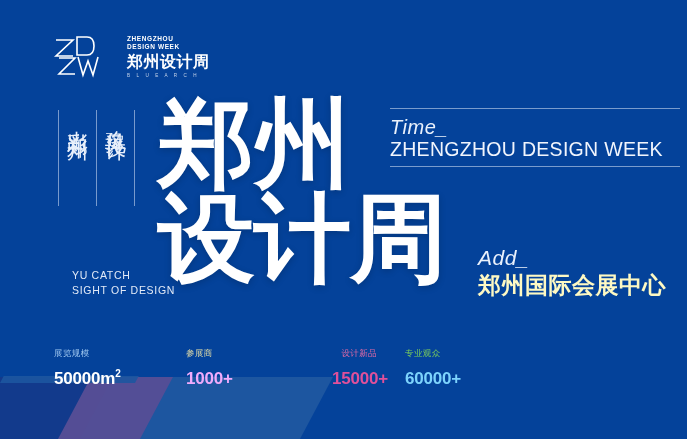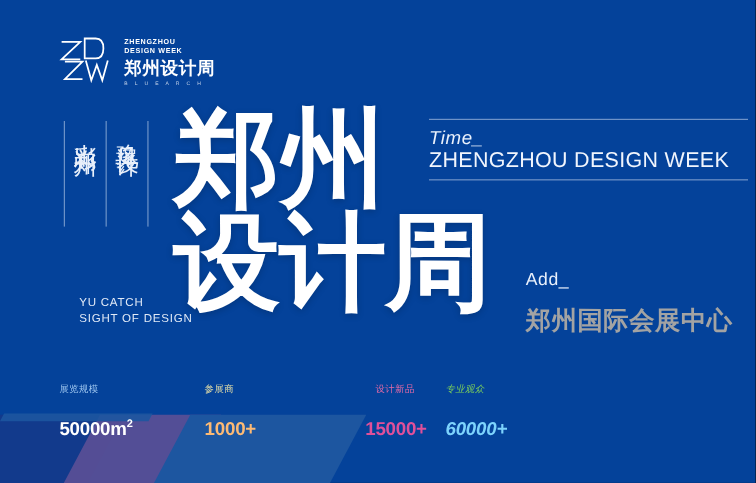--- a/index.html
+++ b/index.html
@@ -48,22 +48,22 @@
     transform-origin: bottom left;
     opacity: .9;
   }
 
   
   .logo {
     position: absolute;
     left: 53px;
     top: 32px;
     display: flex;
-    align-items: flex-start;
-    gap: 12px;
+    align-items: flex-end;
+    gap: 26px;
   }
   .logo-mark {
     position: relative;
     width: 48px;
     height: 44px;
   }
   .logo-mark svg { display: block; }
   .logo-text { padding-top: 3px; }
   .logo-en {
     font-size: 6.5px;
@@ -149,21 +149,21 @@
     width: 290px;
   }
   .rule {
     height: 1px;
     background: #8fabd6;
     opacity: .85;
     width: 100%;
   }
   .rule-bottom { margin-top: 5px; }
   .info-label {
-    font-size: 17px;
+    font-size: 20px;
     font-style: italic;
     font-weight: 500;
     letter-spacing: .5px;
     color: #eaf1fc;
     margin-top: 7px;
   }
   .info-date {
     font-size: 29px;
     font-weight: bold;
     letter-spacing: -.5px;
@@ -180,63 +180,64 @@
     margin-top: -1px;
   }
 
   .addr {
     position: absolute;
     left: 478px;
     top: 246px;
     width: 210px;
   }
   .addr-label {
-    font-size: 16px;
+    font-size: 21px;
+    font-style: italic;
     font-weight: 500;
     letter-spacing: .5px;
     color: #eaf1fc;
   }
   .addr-cn {
     font-family: "DejaVu Sans", sans-serif;
     font-size: 23px;
     font-weight: bold;
     letter-spacing: .5px;
-    margin-top: 12px;
-    color: #a3a3a3;
+    margin-top: 0;
+    color: #fef9c3;
   }
 
   
   .stats {
     position: absolute;
     left: 54px;
     top: 348px;
     display: flex;
     align-items: flex-start;
   }
   .stat { margin-right: 28px; }
   .stat-label {
     font-family: "DejaVu Sans", sans-serif;
     font-size: 8.5px;
     letter-spacing: .4px;
-    margin-bottom: 20px;
+    margin-bottom: 8px;
     white-space: nowrap;
   }
   .stat-value {
     font-size: 17px;
     font-weight: bold;
     letter-spacing: -.2px;
     white-space: nowrap;
   }
   .stat-value sup { font-size: 10px; font-weight: bold; }
   .stat-value .plus { font-weight: 600; }
 
   .s0 { width: 104px; }
   .s1 { width: 78px; }
   .s2 { width: 85px; text-align: right; }
-  .s3 { width: 95px; font-style: italic; }
+  .s3 { width: 95px; }
 </style>
 </head>
 <body>
 
 <div class="poster">
 
   <div class="deco-layer">
     <div class="deco deco-navy"></div>
     <div class="deco deco-purple"></div>
     <div class="deco deco-blue"></div>
@@ -287,21 +288,21 @@
     <div class="addr-cn">郑州国际会展中心</div>
   </div>
 
   <div class="stats">
     <div class="stat s0">
       <div class="stat-label" style="color: rgb(159, 199, 240);">展览规模</div>
       <div class="stat-value" style="color: rgb(255, 255, 255);"><span>50000m</span><sup>2</sup><span class="plus"></span></div>
     </div>
     <div class="stat s1">
       <div class="stat-label" style="color: rgb(230, 223, 168);">参展商</div>
-      <div class="stat-value" style="color: #fdba74;"><span>1000</span><sup></sup><span class="plus">+</span></div>
+      <div class="stat-value" style="color: #f0abfc;"><span>1000</span><sup></sup><span class="plus">+</span></div>
     </div>
     <div class="stat s2">
       <div class="stat-label" style="color: rgb(228, 106, 166);">设计新品</div>
       <div class="stat-value" style="color: rgb(224, 80, 154); margin-left: 40px;"><span>15000</span><sup></sup><span class="plus">+</span></div>
     </div>
     <div class="stat s3">
       <div class="stat-label" style="color: rgb(124, 207, 90);">专业观众</div>
       <div class="stat-value" style="color: #7dd3fc;"><span>60000</span><sup></sup><span class="plus">+</span></div>
     </div>
   </div>

